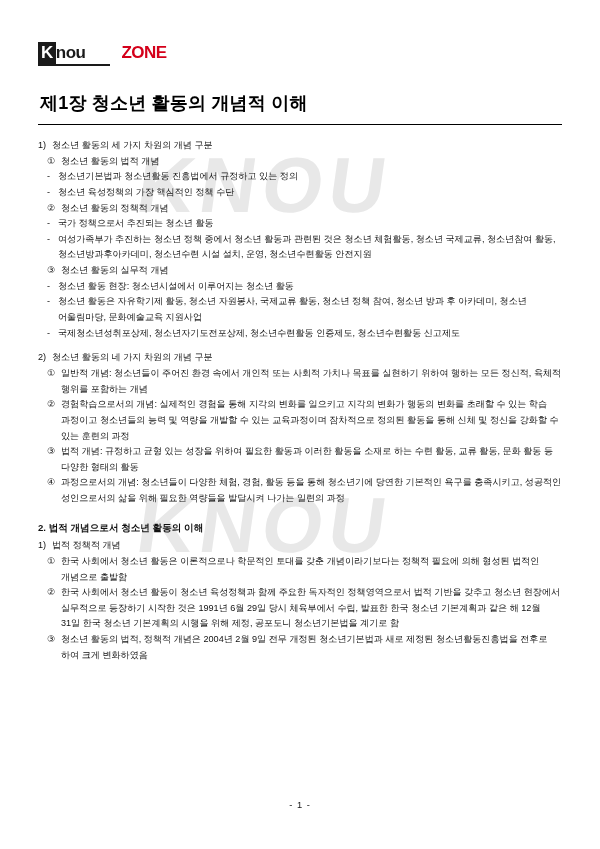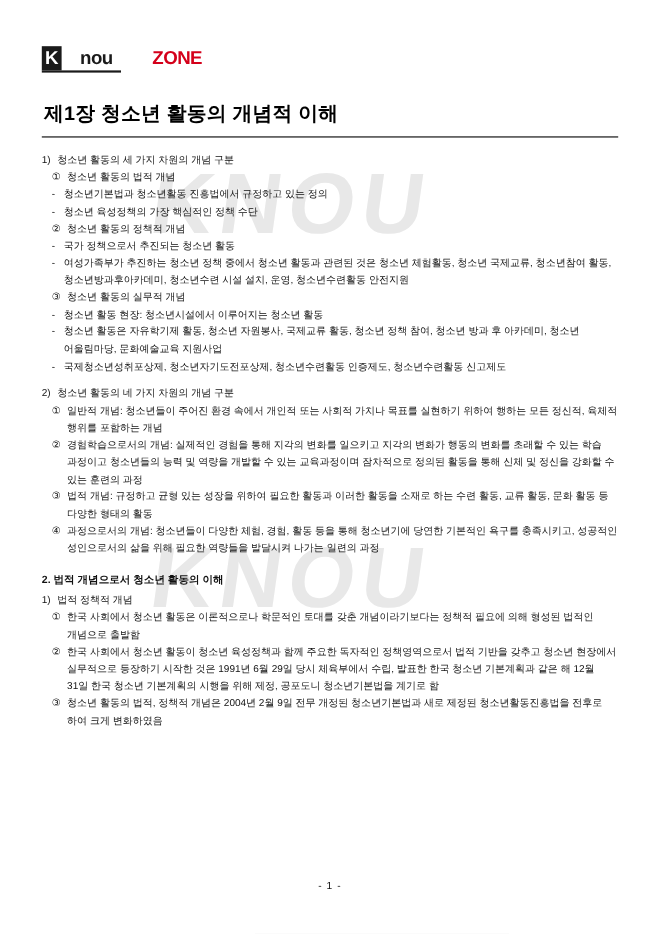--- a/index.html
+++ b/index.html
@@ -55,21 +55,21 @@
     padding: 1px 3px 1px 3px;
     font-family: "Liberation Sans", sans-serif;
     letter-spacing: -0.5px;
   }
   .logo-nou {
     color: #1a1a1a;
     font-weight: bold;
     font-size: 17px;
     line-height: 20px;
     letter-spacing: -0.5px;
-    margin-left: 17px;
+    margin-left: 0;
   }
   .logo-zone {
     color: #d4001a;
     font-weight: bold;
     font-size: 17px;
     line-height: 20px;
     letter-spacing: -0.5px;
     padding-left: 36px;
   }
   .logo-under {

